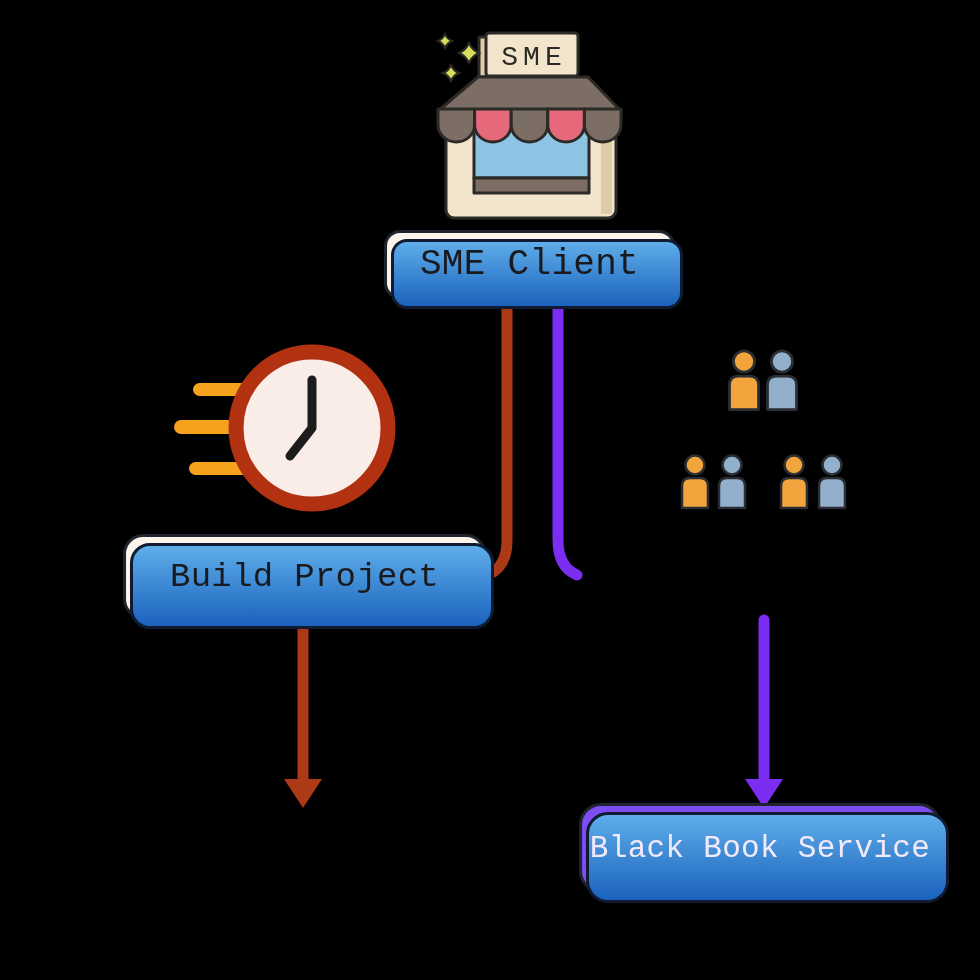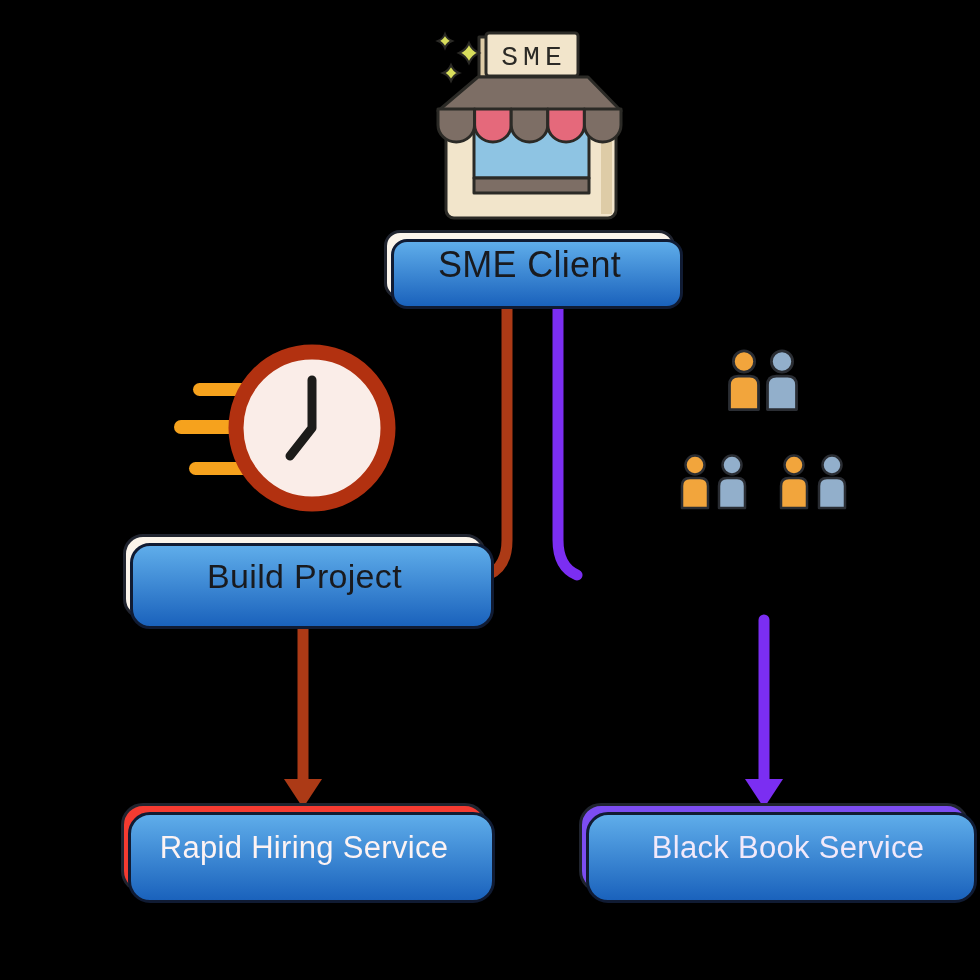--- a/index.html
+++ b/index.html
@@ -5,33 +5,34 @@
   html,body{margin:0;padding:0;background:#000;}
   .canvas{
     position:relative;width:980px;height:980px;background:var(--bg,#000);
     overflow:hidden;font-family:"Liberation Sans",sans-serif;margin-left:41px;
   }
   .icon-abs{position:absolute;}
   
   .node{
     position:absolute;display:flex;align-items:center;justify-content:center;
     background:var(--node-fill);border:3.5px solid var(--node-border);
-    color:var(--node-text);font-weight:500;z-index:1;text-align:left;
+    color:var(--node-text);font-weight:500;z-index:1;text-align:center;
     letter-spacing:.3px;
+    font-family:Liberation Mono, monospace;
   }
   .node::before{
     content:"";position:absolute;inset:-3.5px;transform:translate(7px,9px);
     border-radius:inherit;background:linear-gradient(180deg,var(--shadow-top),var(--shadow-bottom));
     border:3px solid var(--shadow-border);z-index:-1;
   }
   #node-client{left:343px;top:230px;width:285px;height:63px;font-size:36px;border-radius:16px;}
   #node-urgent{left:82px;top:534px;width:357px;height:79px;font-size:34px;border-radius:20px;}
   #node-community{left:538px;top:534px;width:357px;height:79px;font-size:34px;border-radius:20px;}
   #node-rapid{left:80px;top:803px;width:360px;height:84px;font-size:31px;border-radius:22px;}
-  #node-blackbook{left:538px;top:803px;width:356px;height:84px;font-size:31px;border-radius:22px;padding-left:28px;}
+  #node-blackbook{left:538px;top:803px;width:356px;height:84px;font-size:31px;border-radius:22px;}
   .node--red{background:var(--rapid-fill);color:var(--rapid-text);}
   .node--purple{background:var(--black-fill);color:var(--black-text);}
   
   .edges{position:absolute;inset:0;pointer-events:none;}
   .edge-red{stroke:var(--edge-red);stroke-width:11;fill:none;stroke-linecap:round;stroke-linejoin:round;}
   .edge-purple{stroke:var(--edge-purple);stroke-width:11;fill:none;stroke-linecap:round;stroke-linejoin:round;}
   .head-red{fill:var(--edge-red);}
   .head-purple{fill:var(--edge-purple);}
   
   .ol{stroke:var(--outline);stroke-width:3;stroke-linejoin:round;}
@@ -114,20 +115,17 @@
     <use href="#person" class="p-orange" x="108" y="112" width="34" height="56"></use>
     <use href="#person" class="p-blue" x="146" y="112" width="34" height="56"></use>
   </svg>
 
   <div class="node" id="node-client">
     <span>SME Client</span>
   </div>
   <div class="node" id="node-urgent">
     <span>Build Project</span>
   </div>
-  <div class="node node--red" id="node-rapid">
-    <span>Rapid Hiring Service</span>
-  </div>
   <div class="node node--purple" id="node-blackbook">
     <span>Black Book Service</span>
   </div>
 
 </div>
 
 </body></html>

